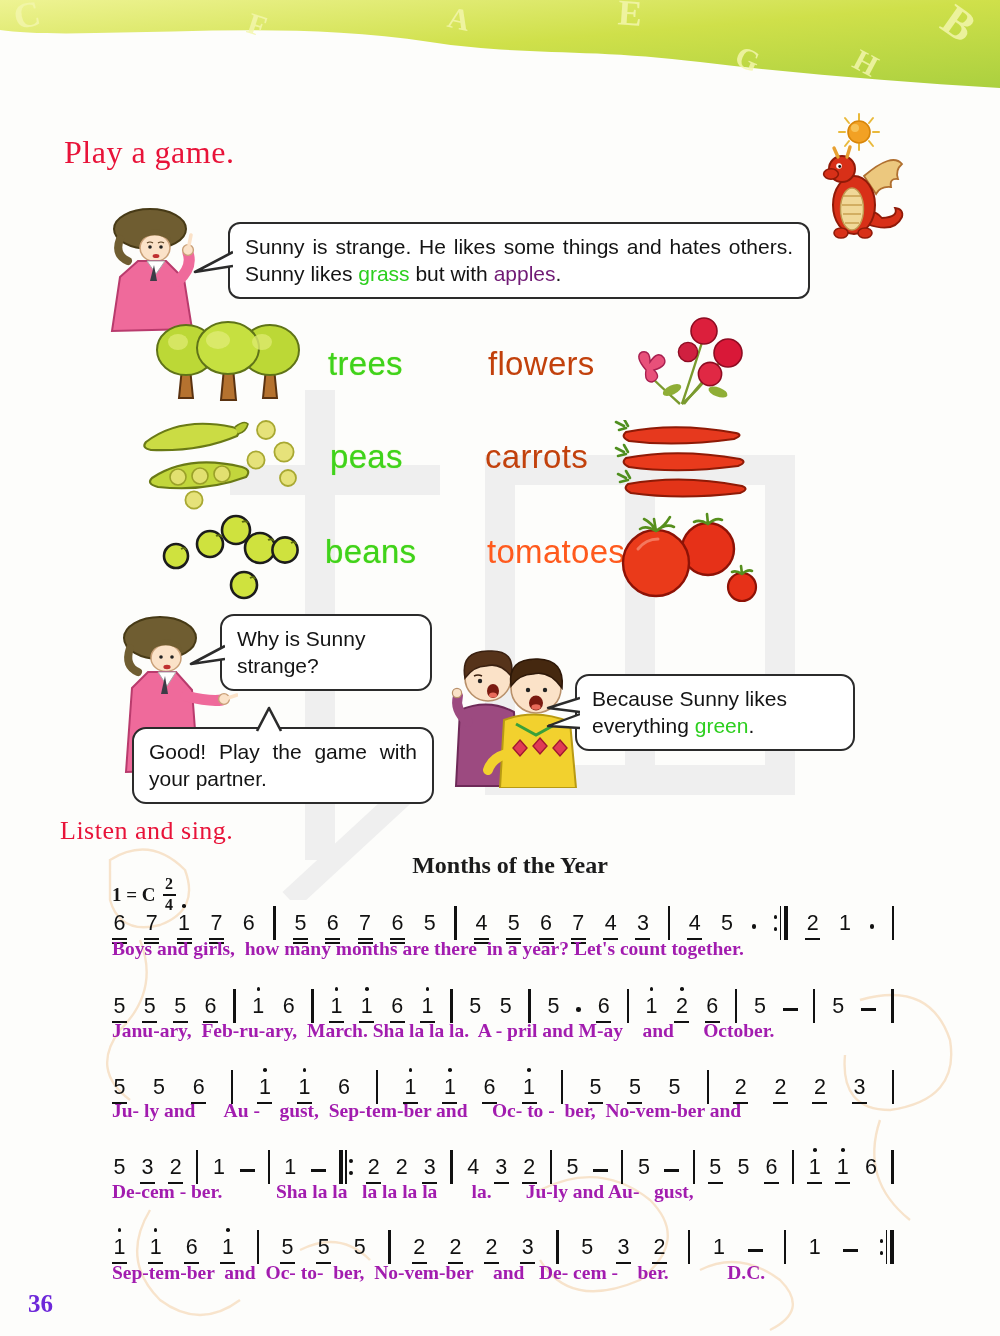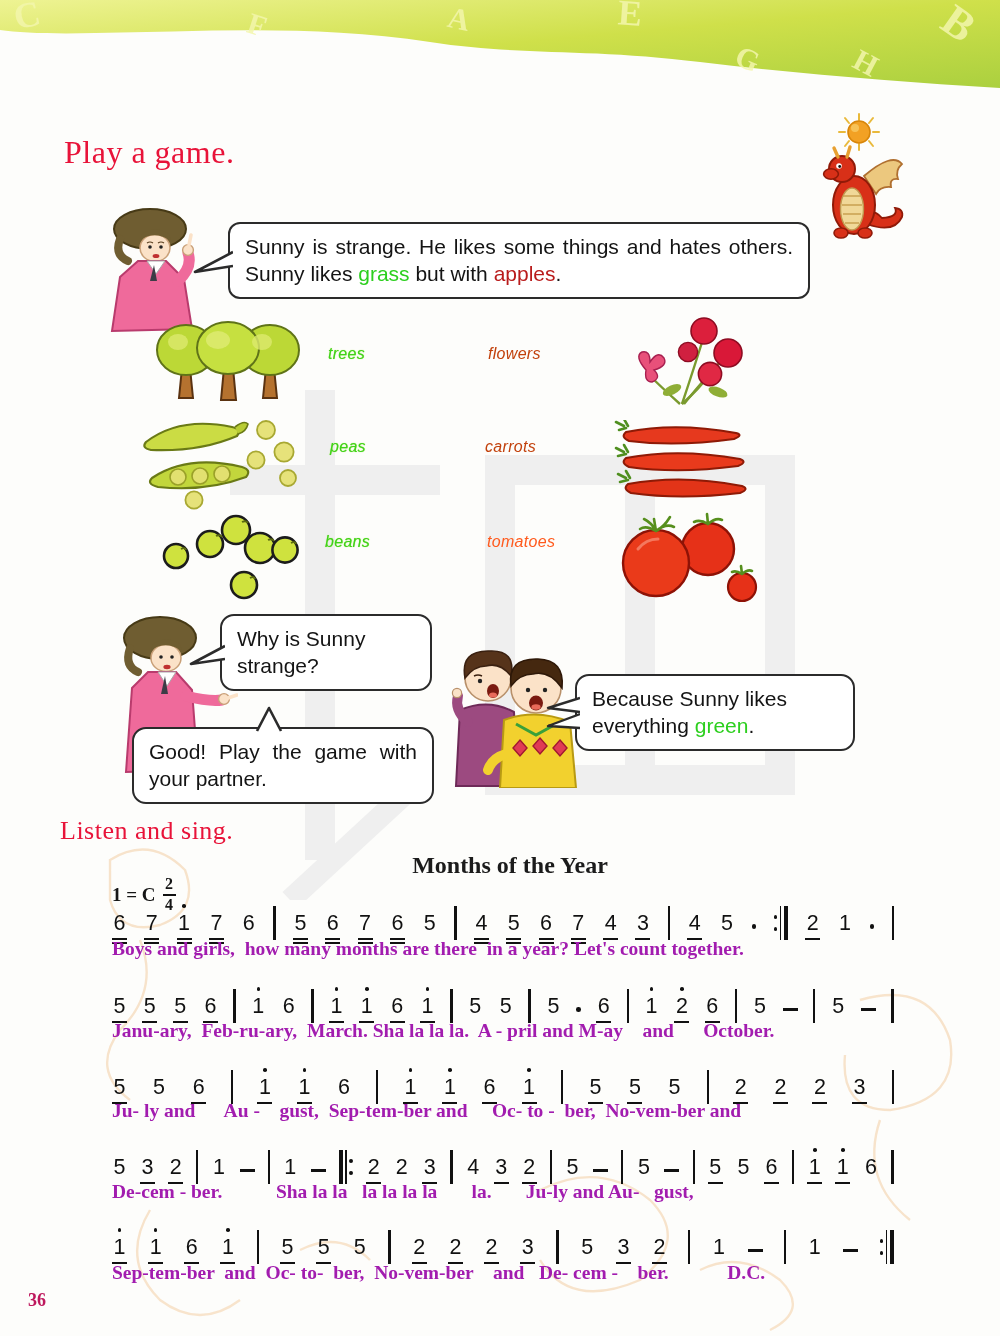--- a/index.html
+++ b/index.html
@@ -9,23 +9,23 @@
   
   #band{top:0;left:0;width:1000px;height:100px;overflow:hidden;}
   .band-letter{position:absolute;font-family:"Liberation Serif",serif;font-weight:bold;color:#f3f6ac;opacity:.85;}
   
   .h-red{font-family:"Liberation Serif",serif;color:#e81339;font-size:32px;letter-spacing:.5px;}
   
   .bubble{position:absolute;background:#fff;border:2.4px solid #2b2b2b;border-radius:14px;
           padding:9px 15px;font-size:21px;line-height:1.3;color:#141414;text-align:justify;}
   .tail{position:absolute;}
   .w-green{color:#2ccf1e;margin-top:32px;}
-  .w-red{color:#b91c1c;}
-  
-  .lab{position:absolute;font-size:16px;letter-spacing:.3px;font-style:italic;}
+  .w-red{color:#701a75;}
+  
+  .lab{position:absolute;font-size:33px;letter-spacing:.3px;}
   .lab-green{color:#3ed31c;text-shadow:0 0 1px #9fe04c;}
   .lab-red{color:#c2410c;}
   .lab-orange{color:#ff5a1d;}
   
   .song-title{font-family:"Liberation Serif",serif;font-weight:bold;font-size:24px;color:#1b1b1b;}
   .keysig{font-family:"Liberation Serif",serif;font-weight:bold;font-size:19px;display:flex;align-items:center;gap:7px;}
   .frac{display:inline-flex;flex-direction:column;align-items:center;font-size:16px;line-height:1;}
   .frac .fline{width:13px;height:2px;background:#111;margin:1.5px 0;}
   .mline{position:absolute;left:112px;width:782px;height:38px;display:flex;
          justify-content:space-between;align-items:flex-end;}
@@ -38,21 +38,21 @@
   .mdash{width:15px;height:2.6px;background:#111;align-self:flex-end;margin-bottom:12px;}
   .mdot{width:4.6px;height:4.6px;border-radius:50%;background:#111;align-self:flex-end;margin-bottom:11px;}
   .rep{display:flex;align-items:center;gap:2.4px;height:34px;align-self:flex-end;}
   .rep .thin{width:1.6px;height:34px;background:#111;}
   .rep .thick{width:4px;height:34px;background:#111;}
   .rep .dots{display:flex;flex-direction:column;justify-content:center;gap:8px;height:34px;}
   .rep .dots i{width:3.8px;height:3.8px;border-radius:50%;background:#111;display:block;}
   .lyr{position:absolute;left:112px;white-space:pre;font-family:"Liberation Serif",serif;
        font-weight:bold;font-size:19.5px;color:#a21caf;}
   
-  .pagenum{font-family:"Liberation Serif",serif;font-weight:bold;font-size:18px;color:#be185d;}
+  .pagenum{font-family:"Liberation Serif",serif;font-weight:bold;font-size:25px;color:#6d28d9;}
   svg{display:block;}
 </style>
 </head>
 <body>
 
 <svg class="abs" style="left:170px;top:360px" width="720" height="540" viewBox="0 0 720 540">
   <g fill="none" stroke="#efefef" stroke-width="30">
     <path d="M150 30 L150 500"></path>
     <path d="M60 120 L270 120"></path>
     <rect x="330" y="110" width="280" height="310"></rect>

